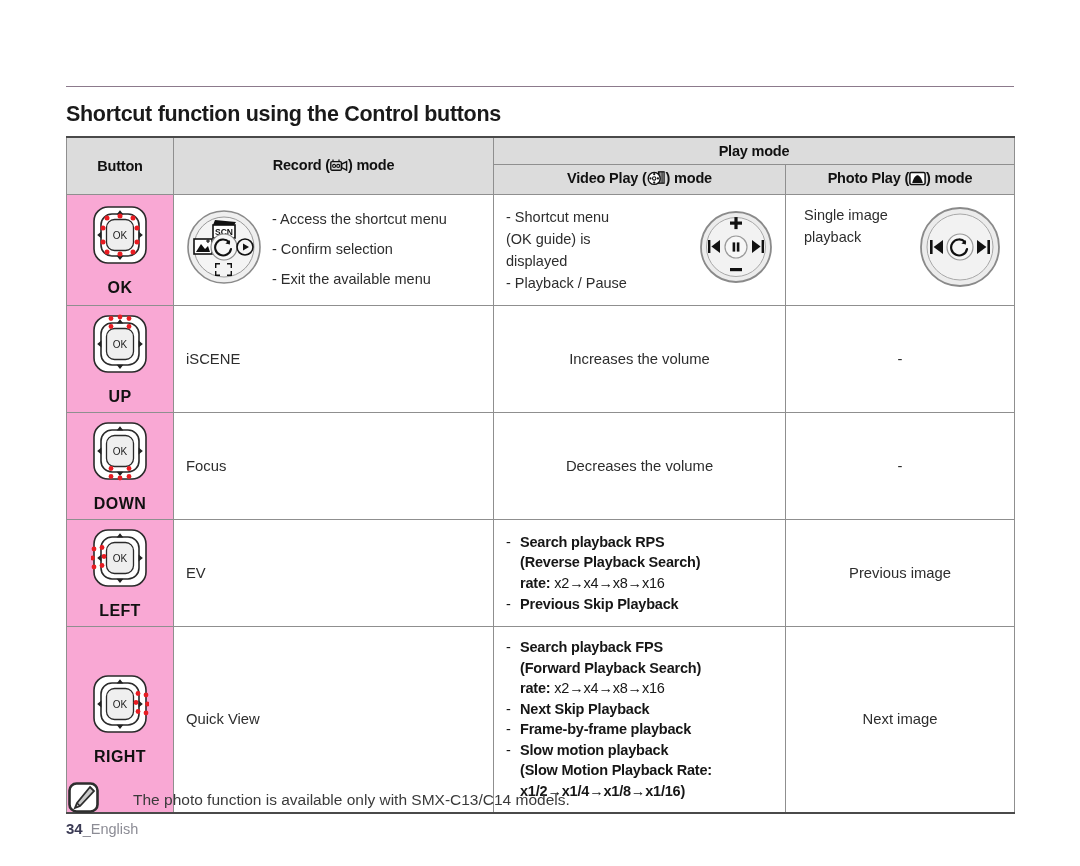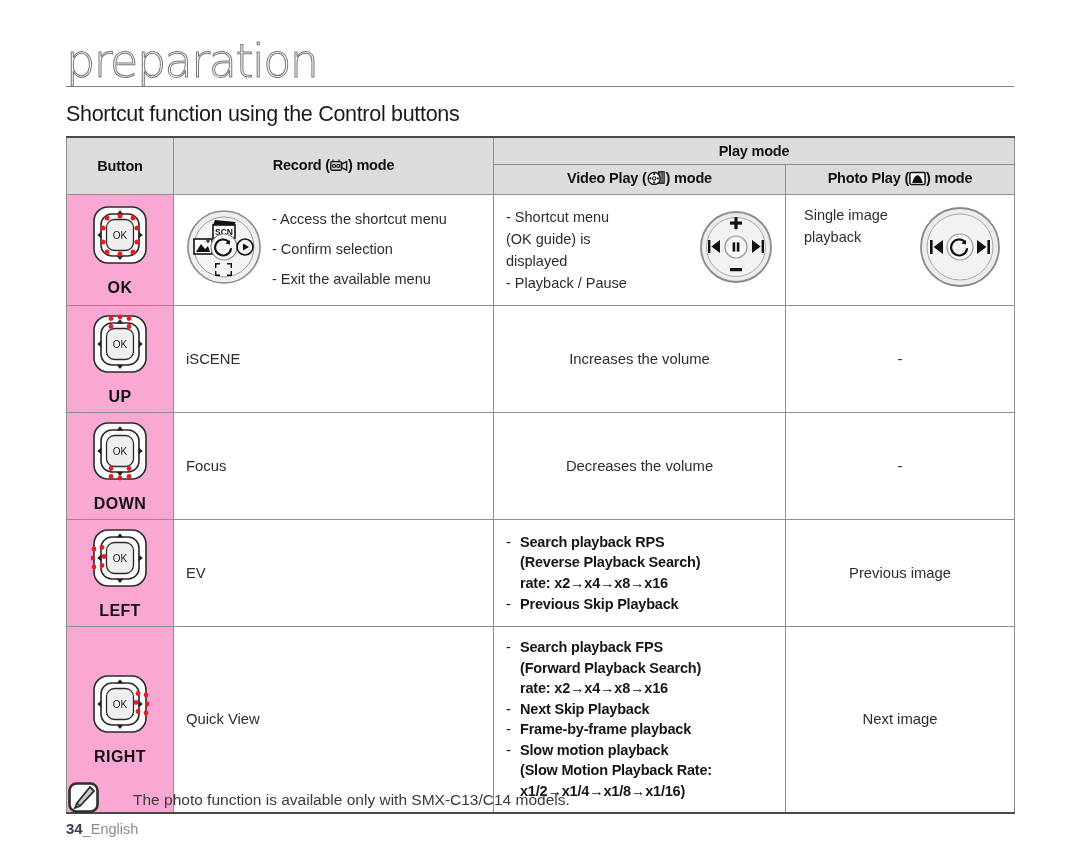--- a/index.html
+++ b/index.html
@@ -27,21 +27,21 @@
   .title-rule {
     position: absolute;
     left: 66px; top: 86px;
     width: 948px; height: 1px;
     background: #8c7a8c;
   }
   .section-title {
     position: absolute;
     left: 66px; top: 102px;
     font-size: 21.5px;
-    font-weight: normal;
+    font-weight: bold;
     letter-spacing: -0.3px;
     color: #1a1a1a;
   }
 
   
   .tbl {
     position: absolute;
     left: 66px; top: 136px;
     width: 948px;
     border-collapse: collapse;
@@ -107,21 +107,21 @@
     font-weight: bold;
     font-size: 14.5px;
     line-height: 1.42;
     color: #161616;
     letter-spacing: -0.2px;
   }
   .bullets li .dash {
     position: absolute; left: 0; top: 0; font-weight: normal;
   }
   .bullets li .sub { display: block; font-weight: bold; }
-  .bullets li .rate { font-weight: bold; }
+  .bullets li .rate { font-weight: normal; }
   .nb { font-weight: normal; }
 
   .cellpad-left { padding-left: 20px; }
 
   
   .pad { position: relative; width: 58px; height: 72px; margin: 0 auto; }
   .pad svg { display: block; }
 
   
   .note {
@@ -136,21 +136,20 @@
     font-size: 14.5px; color: #8c8c95;
   }
   .pagefoot b { color: #3b3b55; font-weight: bold; font-size: 15px; }
   .hdr-ico { display:inline-block; vertical-align: -3px; }
 </style>
 </head>
 <body>
 
 <div class="page">
 
-  <div class="chapter-title">preparation</div>
   <div class="title-rule"></div>
   <div class="section-title">Shortcut function using the Control buttons</div>
 
   <table class="tbl">
     <colgroup>
       <col class="col-btn">
         <col class="col-rec">
         <col class="col-vid">
         <col class="col-pho">
     </colgroup>

